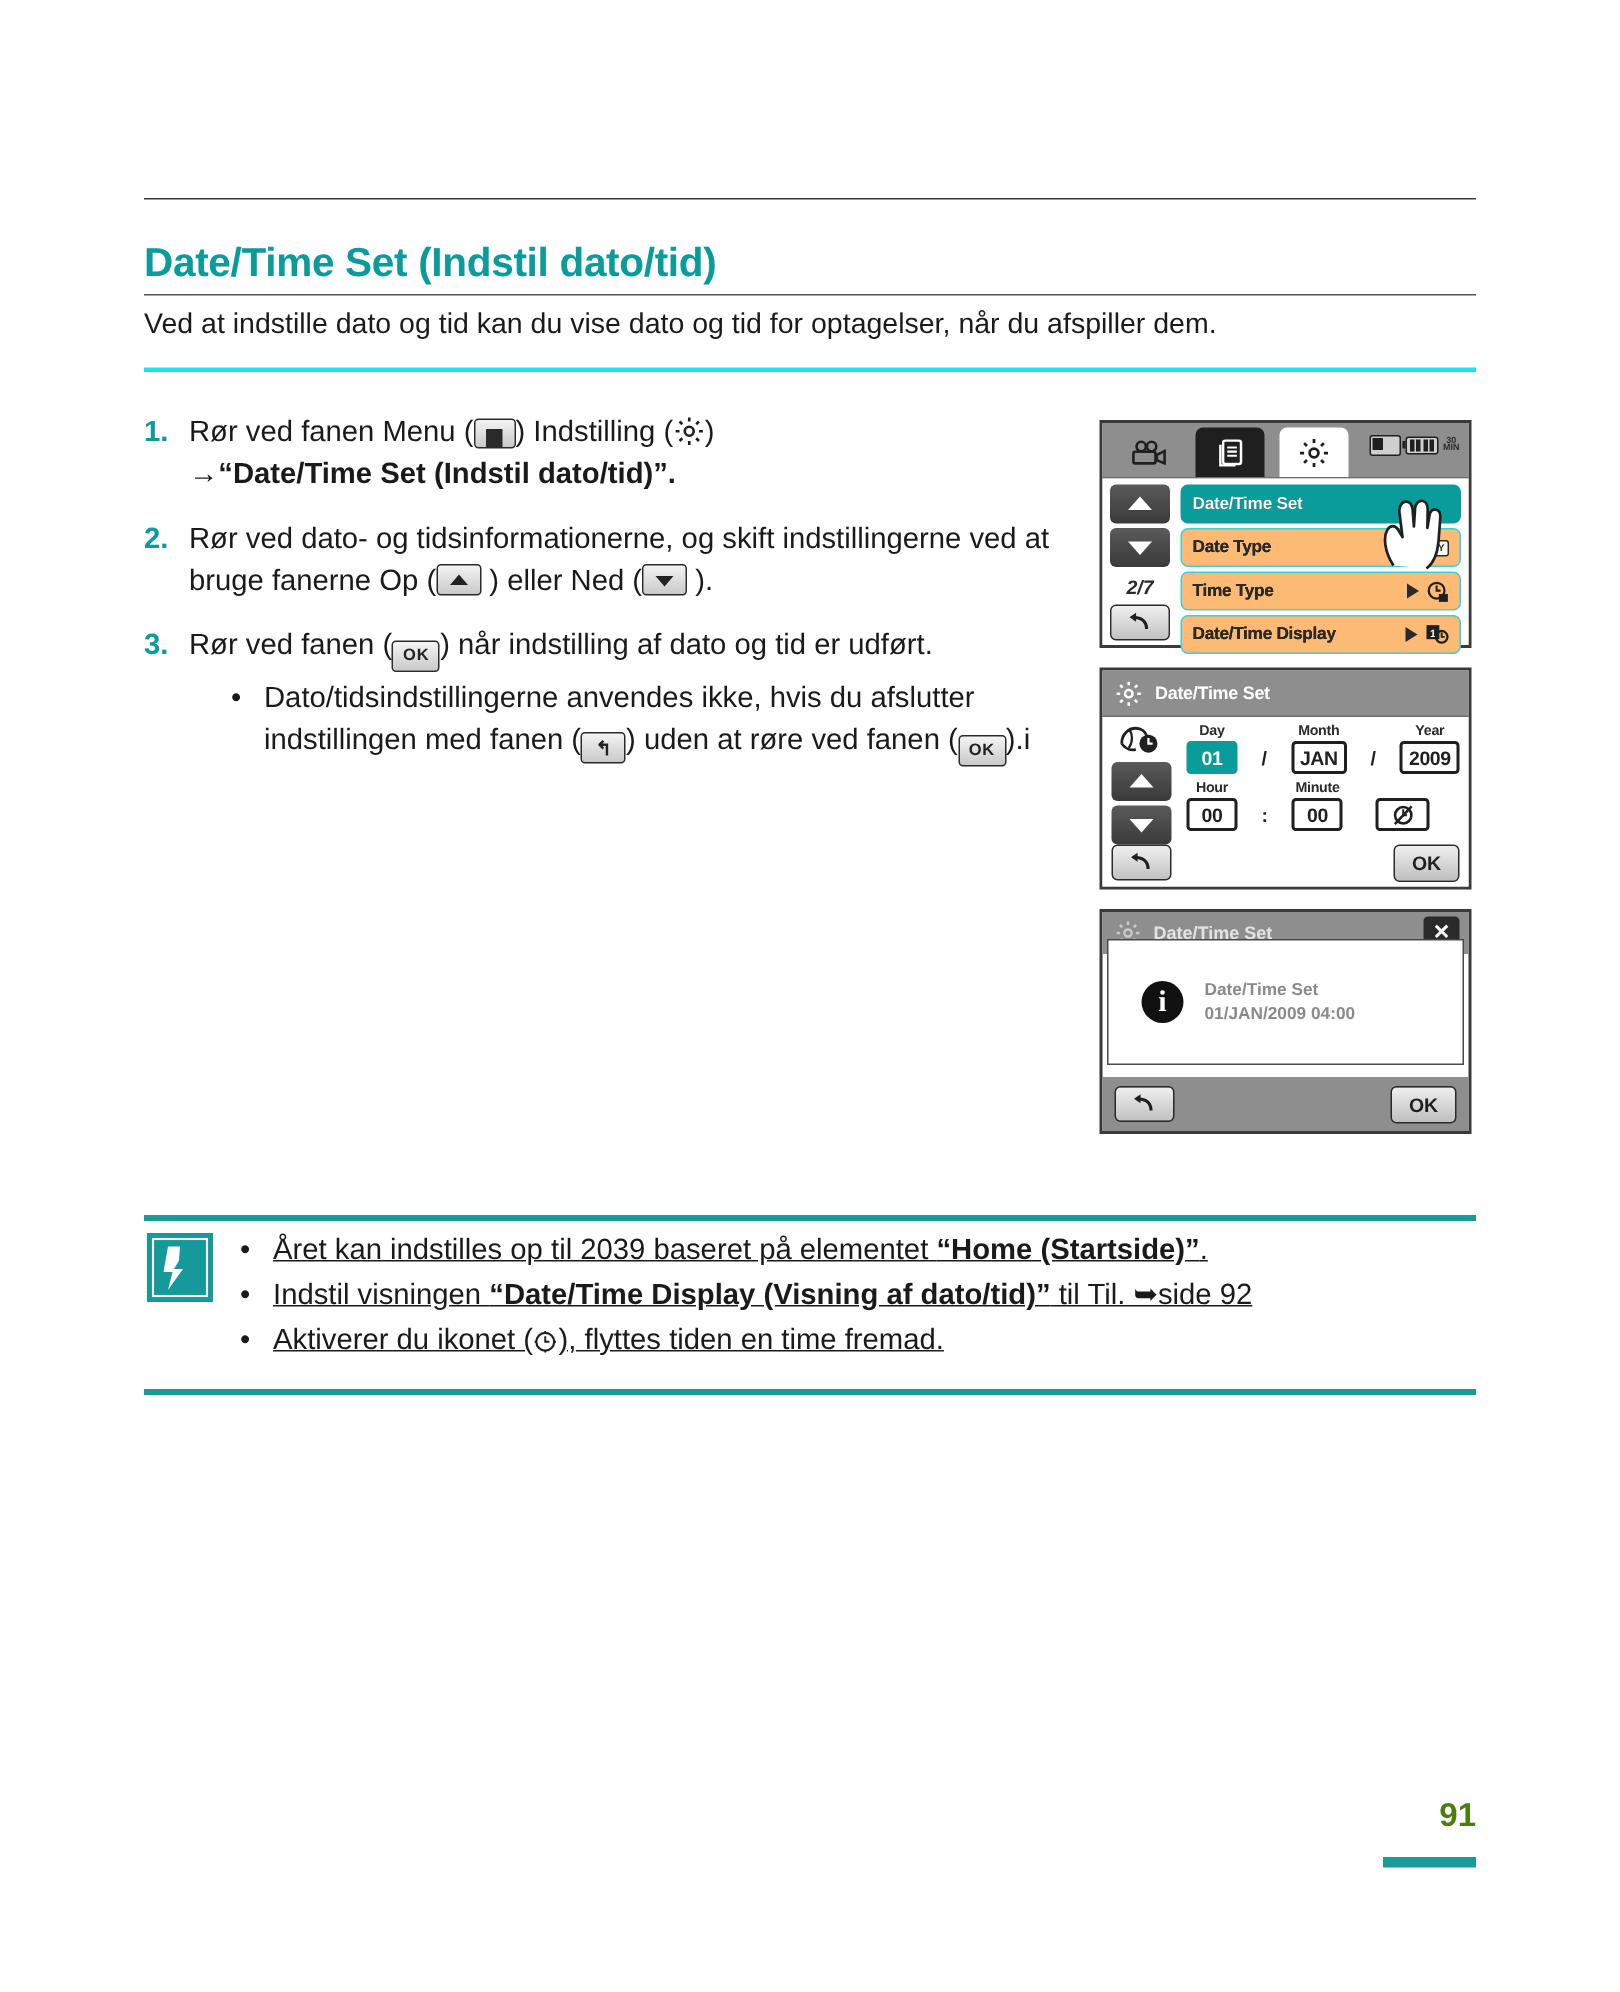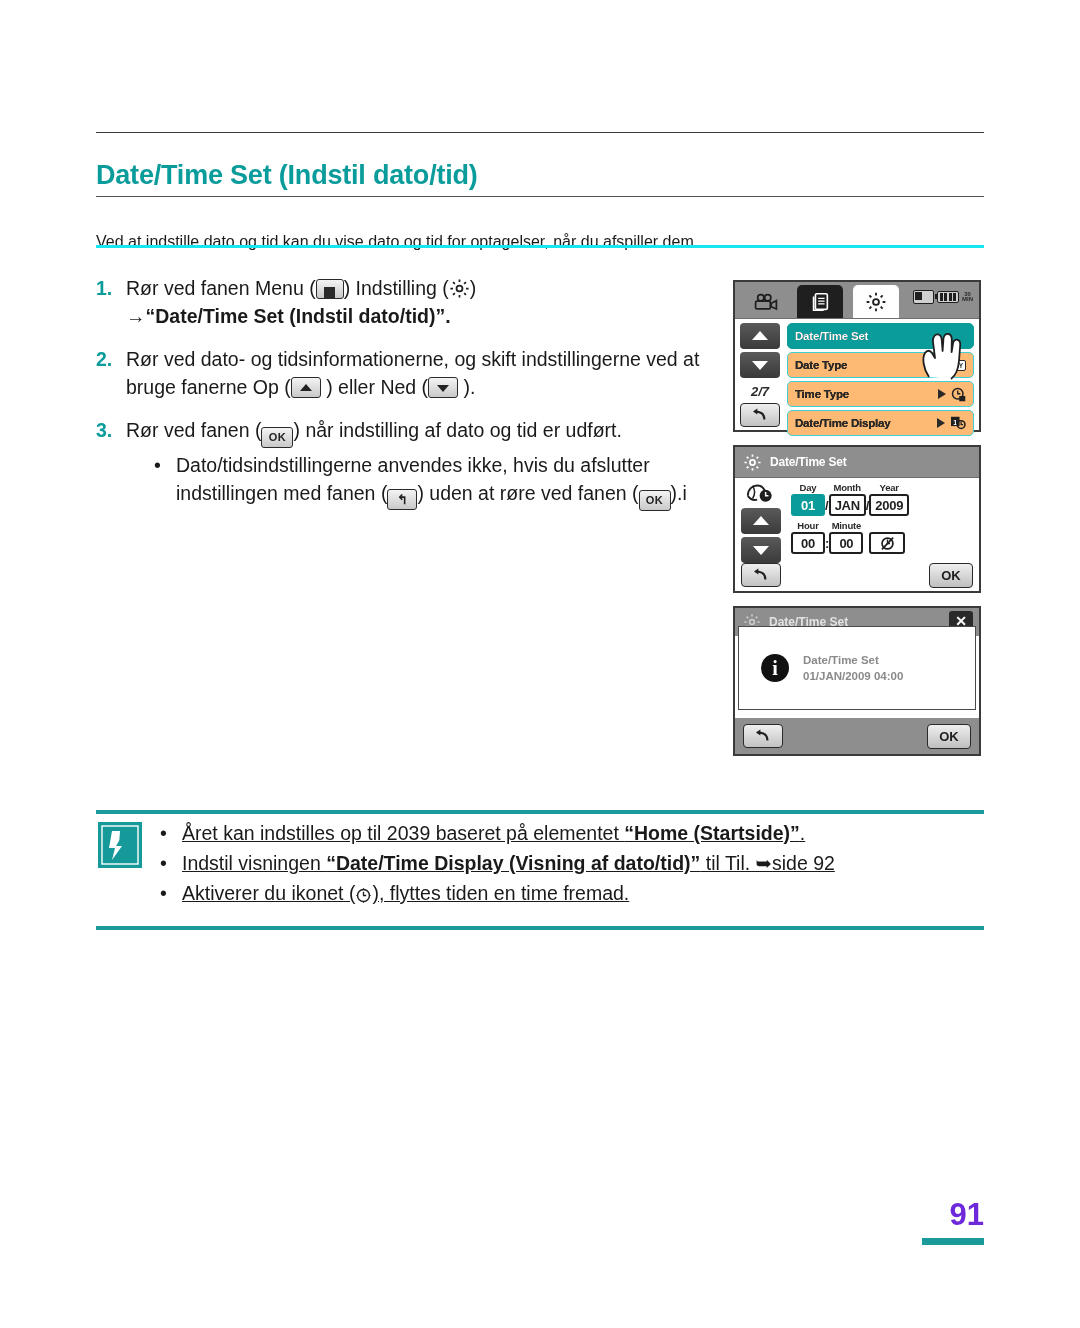--- a/index.html
+++ b/index.html
@@ -27,22 +27,22 @@
   .section-title{
     position:absolute;left:96px;top:160px;
     font-size:27px;font-weight:bold;color:#0a9b9b;
     letter-spacing:-0.2px;white-space:nowrap;
   }
   .rule-dark2{
     position:absolute;left:96px;top:196px;width:888px;height:1px;
     background:#555;
   }
   .intro{
-    position:absolute;left:96px;top:229px;width:890px;
-    font-size:16px;line-height:26px;color:#1a1a1a;
+    position:absolute;left:96px;top:204px;width:890px;
+    font-size:19px;line-height:26px;color:#1a1a1a;
   }
   .rule-cyan{
     position:absolute;left:96px;top:245px;width:888px;height:3px;
     background:#16e6f0;
   }
 
   
   .steps{
     position:absolute;left:96px;top:274px;width:620px;
   }
@@ -114,21 +114,21 @@
   .note-line{
     display:flex;font-size:19.5px;line-height:30px;color:#1a1a1a;
   }
   .note-dot{width:22px;flex:0 0 22px;}
   .note-text{flex:1;text-decoration:underline;}
   .b{font-weight:bold;}
 
   
   .pagenum{
     position:absolute;right:96px;top:1197px;
-    font-size:31px;font-weight:bold;color:#6d28d9;
+    font-size:22px;font-weight:bold;color:#4d7c0f;
   }
   .page-bar{
     position:absolute;right:96px;top:1238px;width:62px;height:7px;
     background:#1a9a9a;
   }
 
   
   .lcd{
     position:absolute;
     border:2px solid #3a3a3a;
@@ -236,21 +236,21 @@
     height:30px;background:#8e8e8e;display:flex;align-items:center;
     padding-left:8px;gap:8px;border-bottom:1px solid #6e6e6e;
   }
   .dts-head .t{
     font-size:12px;font-weight:bold;color:#ffffff;letter-spacing:-0.2px;
   }
   .dts-body{position:relative;height:calc(100% - 31px);background:#fff;}
   .dts-nav{position:absolute;left:6px;top:30px;width:40px;}
   .worldicon{position:absolute;left:10px;top:4px;width:30px;height:22px;}
   .fields{position:absolute;left:56px;top:4px;right:4px;}
-  .fieldrow{display:flex;align-items:flex-end;gap:0;}
+  .fieldrow{display:flex;align-items:flex-end;gap:16px;}
   .fieldgrp{display:flex;flex-direction:column;align-items:center;}
   .flabel{
     font-size:9.5px;font-weight:bold;color:#2a2a2a;line-height:12px;
     letter-spacing:-0.2px;
   }
   .fbox{
     min-width:34px;height:22px;border:2px solid #1f1f1f;border-radius:3px;
     background:#fff;display:flex;align-items:center;justify-content:center;
     font-size:13px;font-weight:bold;color:#1f1f1f;padding:0 4px;
     box-sizing:border-box;letter-spacing:-0.3px;

